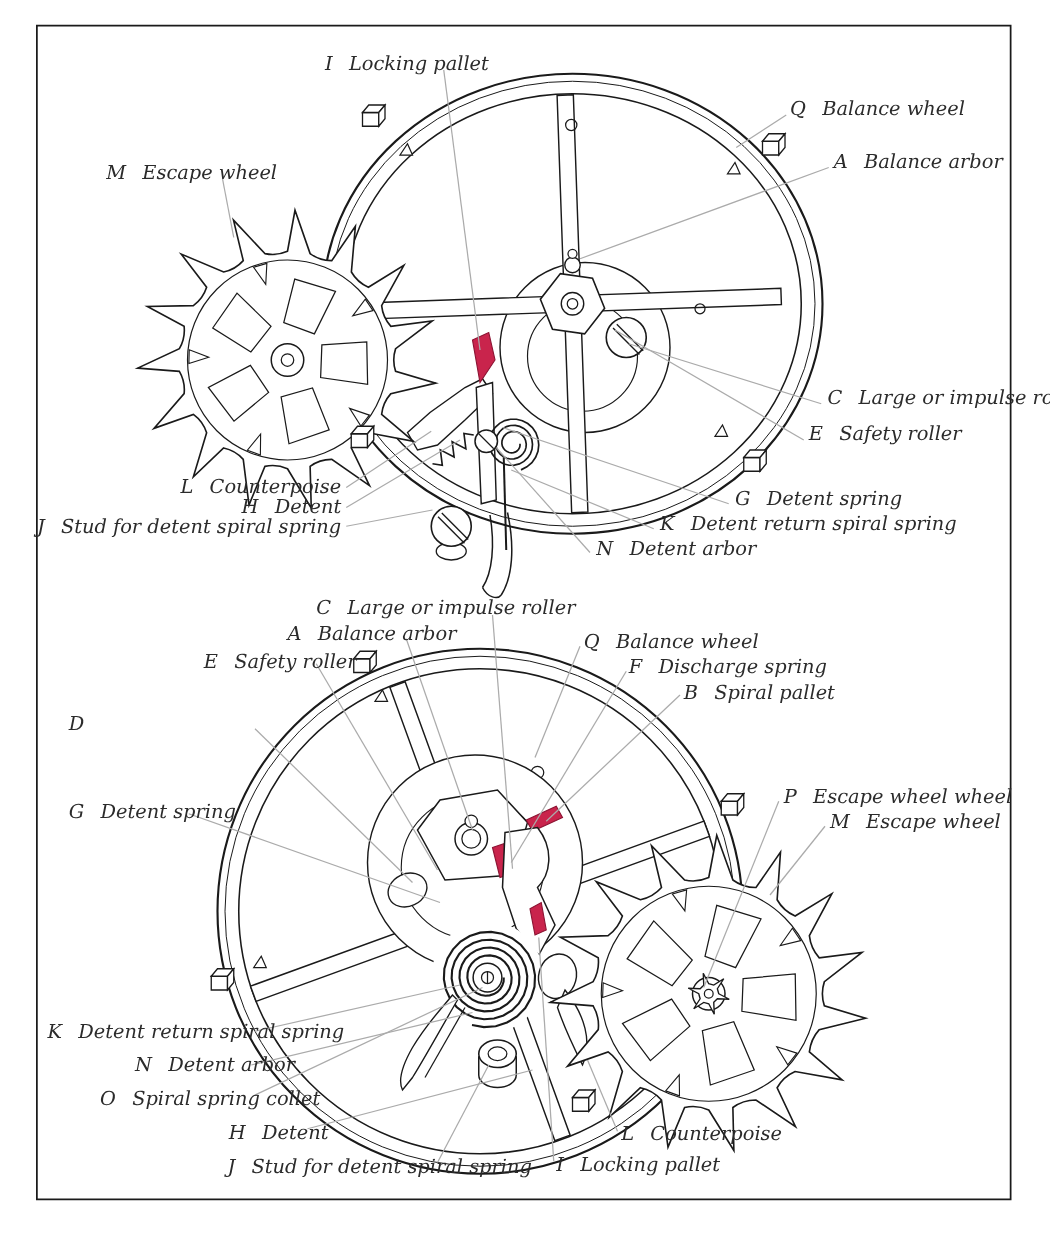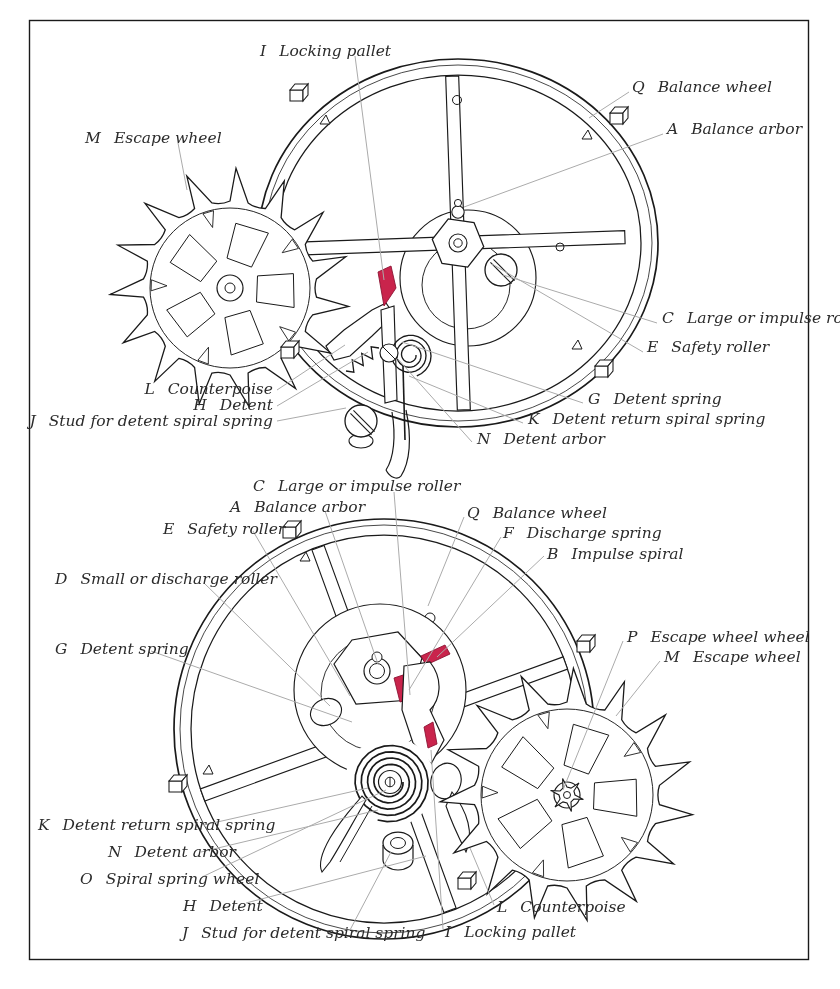--- a/index.html
+++ b/index.html
@@ -239,25 +239,24 @@
       <div class="callout" style="left: 467px; top: 505px;">
         <span class="cl-letter">Q</span>
         <span class="cl-name">Balance wheel</span>
       </div>
       <div class="callout" style="left: 503px; top: 525px;">
         <span class="cl-letter">F</span>
         <span class="cl-name">Discharge spring</span>
       </div>
       <div class="callout" style="left: 547px; top: 546px;">
         <span class="cl-letter">B</span>
-        <span class="cl-name">Impulse spiral</span>
+        <span class="cl-name">Spiral pallet</span>
       </div>
       <div class="callout" style="left: 55px; top: 571px;">
         <span class="cl-letter">D</span>
-        <span class="cl-name">Small or discharge roller</span>
       </div>
       <div class="callout" style="left: 55px; top: 641px;">
         <span class="cl-letter">G</span>
         <span class="cl-name">Detent spring</span>
       </div>
       <div class="callout" style="left: 627px; top: 629px;">
         <span class="cl-letter">P</span>
         <span class="cl-name">Escape wheel wheel</span>
       </div>
       <div class="callout" style="left: 664px; top: 649px;">
@@ -267,21 +266,21 @@
       <div class="callout" style="left: 38px; top: 817px;">
         <span class="cl-letter">K</span>
         <span class="cl-name">Detent return spiral spring</span>
       </div>
       <div class="callout" style="left: 108px; top: 844px;">
         <span class="cl-letter">N</span>
         <span class="cl-name">Detent arbor</span>
       </div>
       <div class="callout" style="left: 80px; top: 871px;">
         <span class="cl-letter">O</span>
-        <span class="cl-name">Spiral spring wheel</span>
+        <span class="cl-name">Spiral spring collet</span>
       </div>
       <div class="callout" style="left: 183px; top: 898px;">
         <span class="cl-letter">H</span>
         <span class="cl-name">Detent</span>
       </div>
       <div class="callout" style="left: 182px; top: 925px;">
         <span class="cl-letter">J</span>
         <span class="cl-name">Stud for detent spiral spring</span>
       </div>
       <div class="callout" style="left: 497px; top: 899px;">

